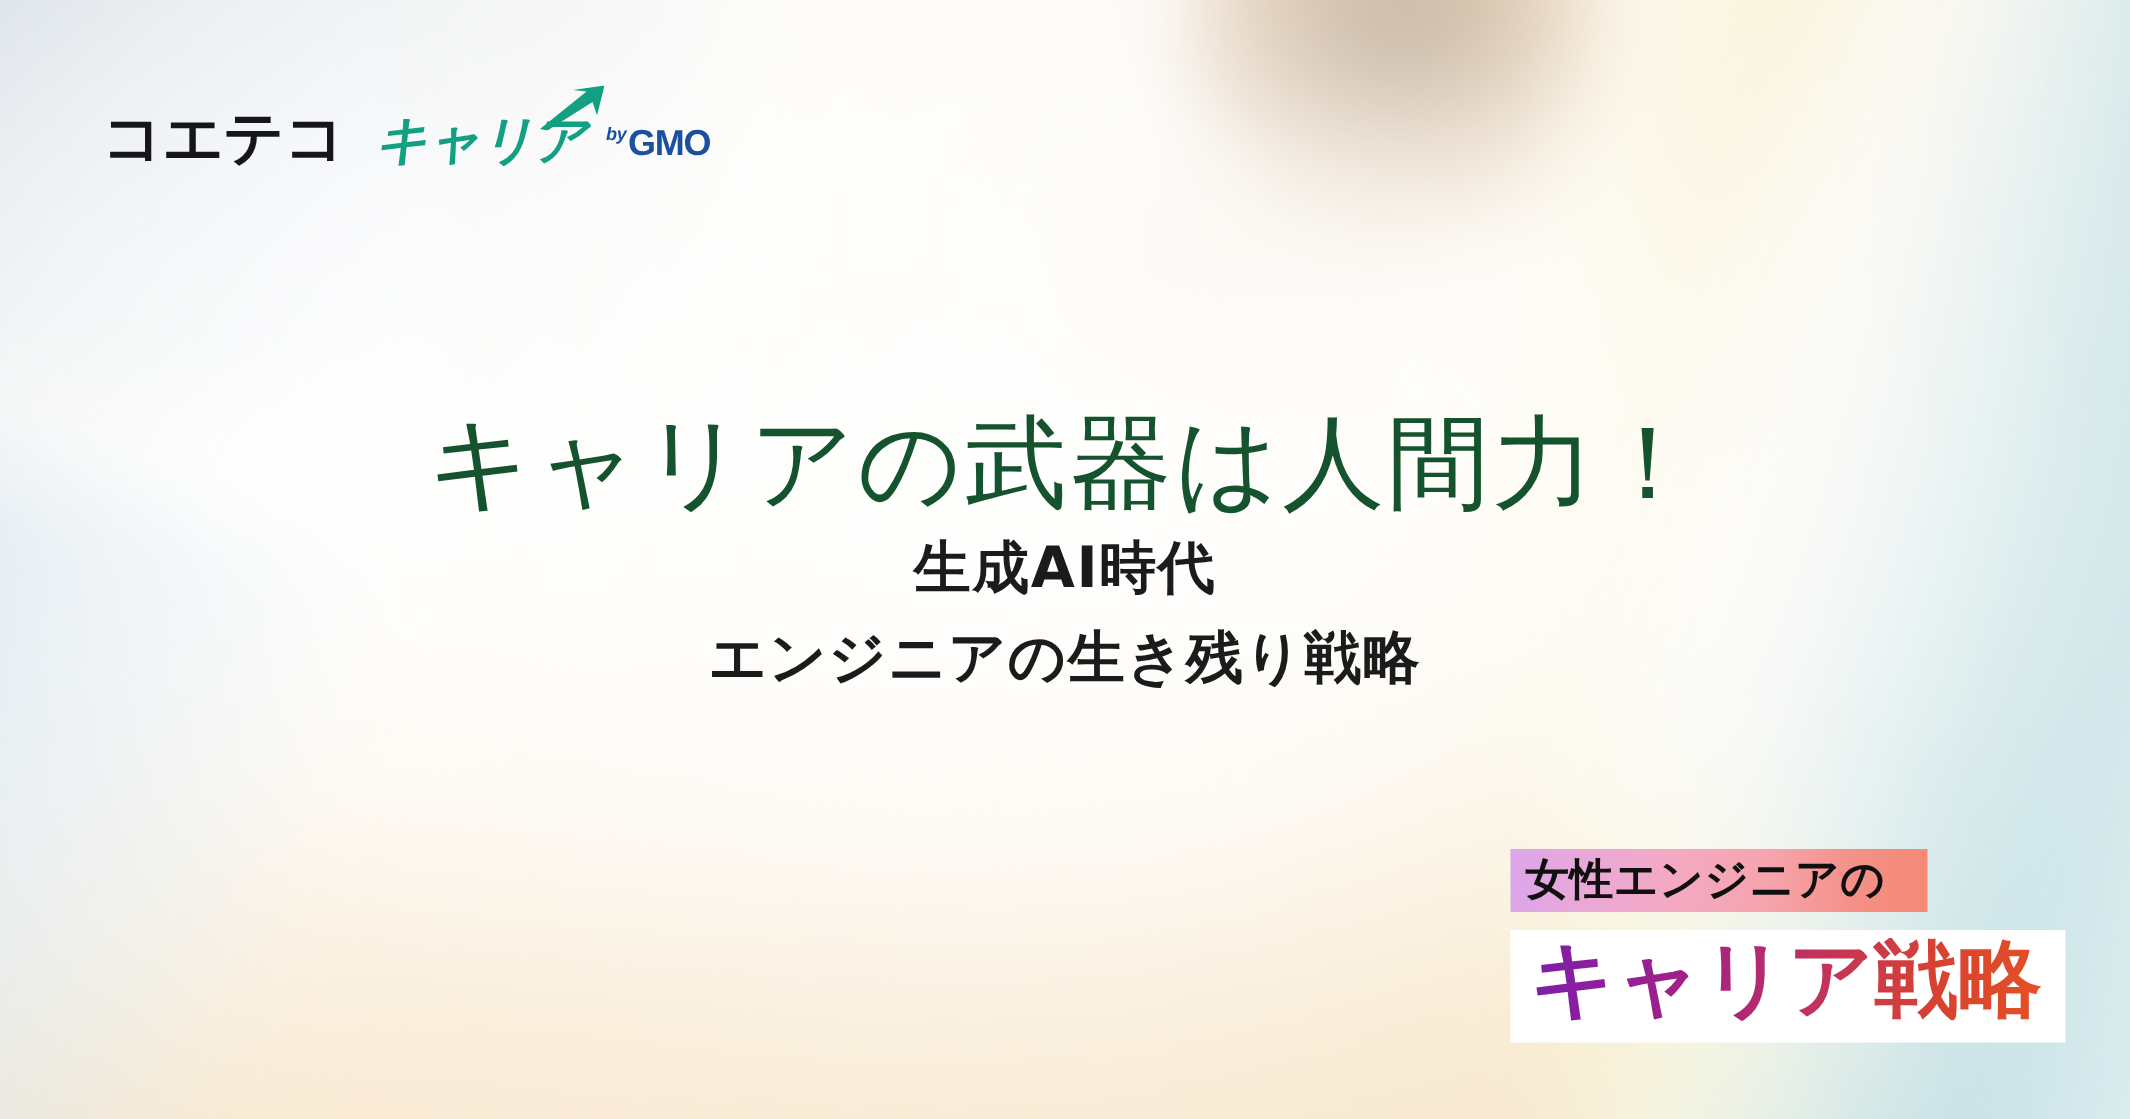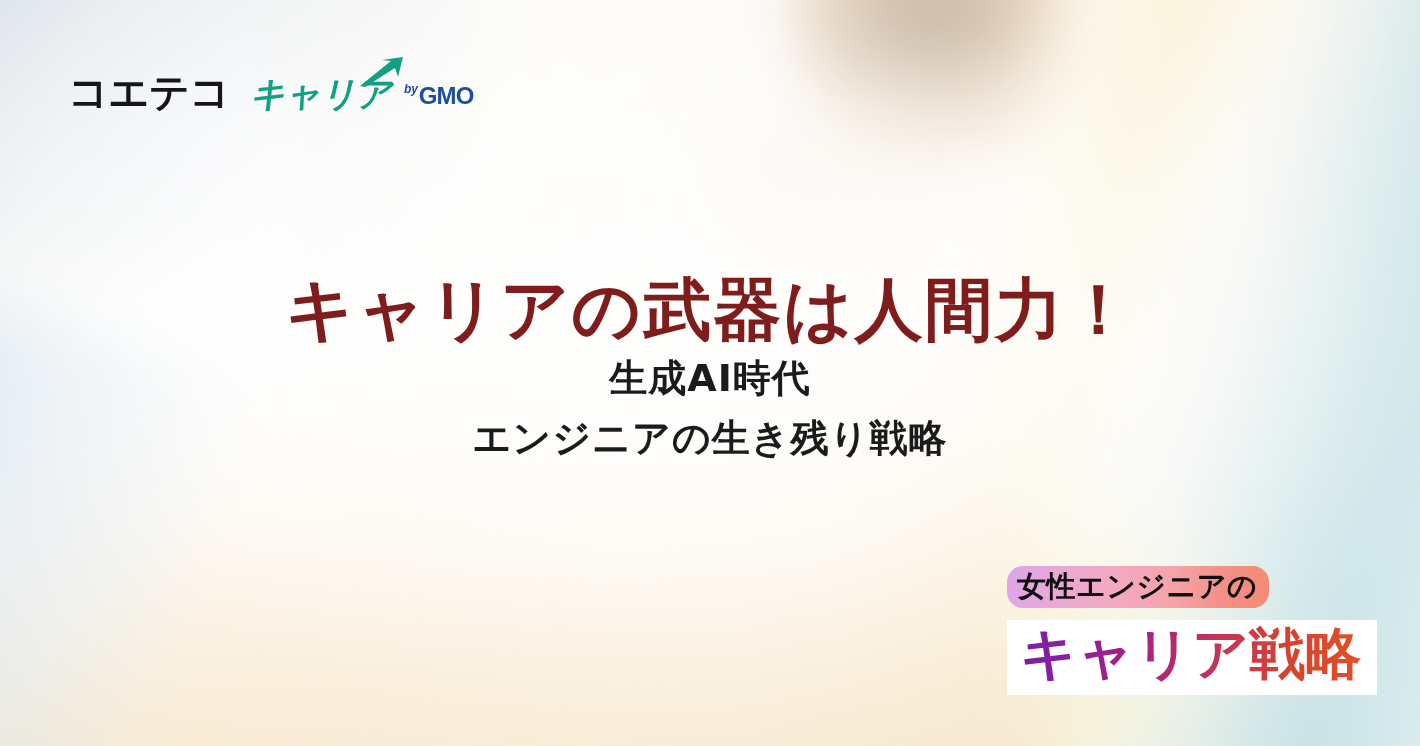--- a/index.html
+++ b/index.html
@@ -249,22 +249,22 @@
   .headline-block {
     position: absolute;
     left: 0;
     right: 0;
     top: 272px;
     text-align: center;
   }
   .main-title {
     font-family: "DejaVu Sans", "Liberation Sans", sans-serif;
     font-size: 68px;
-    font-weight: 700;
-    color: #7f1d1d;
+    font-weight: 400;
+    color: #14532d;
     letter-spacing: 2px;
     line-height: 1.12;
     margin: 0;
     white-space: nowrap;
   }
   .subtitle-group {
   }
   .subtitle-line {
     font-family: "DejaVu Sans", "Liberation Sans", sans-serif;
     font-size: 38px;
@@ -277,36 +277,35 @@
 
   
   .series-badge {
     position: absolute;
     left: 1007px;
     top: 566px;
     width: 376px;
   }
   .badge-kicker {
     display: inline-block;
-    padding: 4px 12px 6px 10px;
+    padding: 4px 28px 6px 10px;
     background: linear-gradient(95deg,
         #dca6ea 0%,
         #e9a8d8 18%,
         #f4a9c2 40%,
         #f6a4ac 62%,
         #f49087 82%,
         #f58a75 100%);
     font-family: "DejaVu Sans", "Liberation Sans", sans-serif;
     font-size: 29px;
     font-weight: 700;
     color: #101010;
     letter-spacing: 0.5px;
     line-height: 1.12;
     white-space: nowrap;
-    border-radius: 16px;
   }
   .badge-main {
     display: block;
     margin-top: 12px;
     padding: 5px 16px 11px 13px;
     background: #ffffff;
     white-space: nowrap;
     width: fit-content;
   }
   .badge-main-text {

